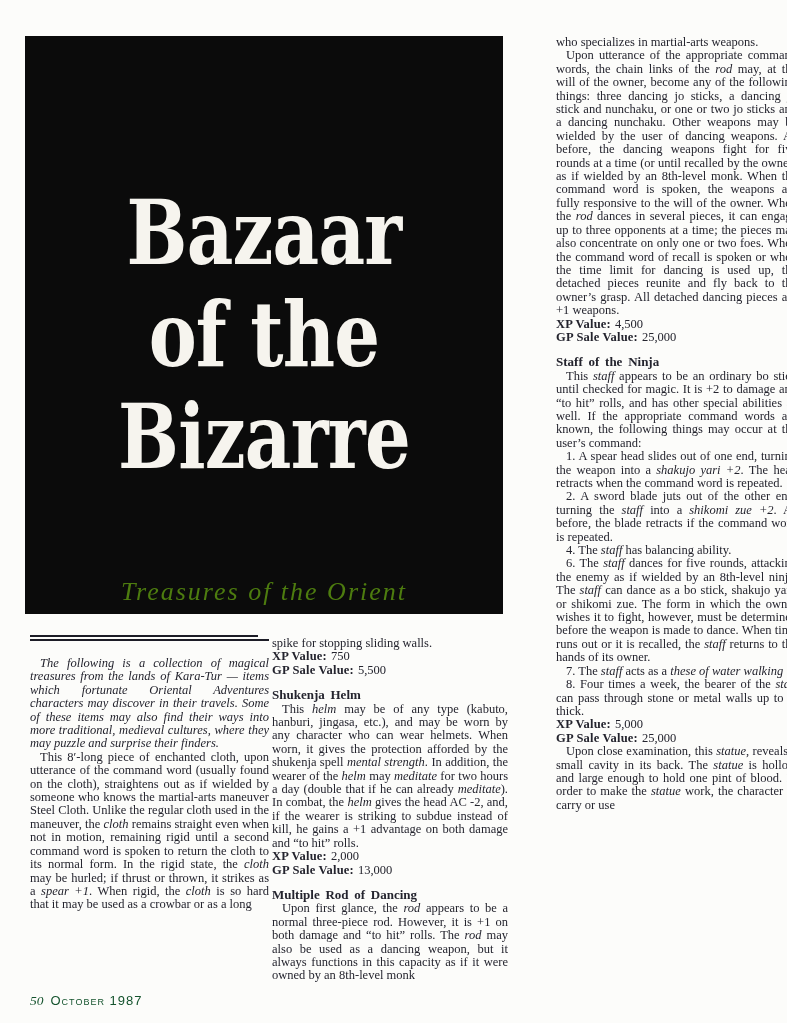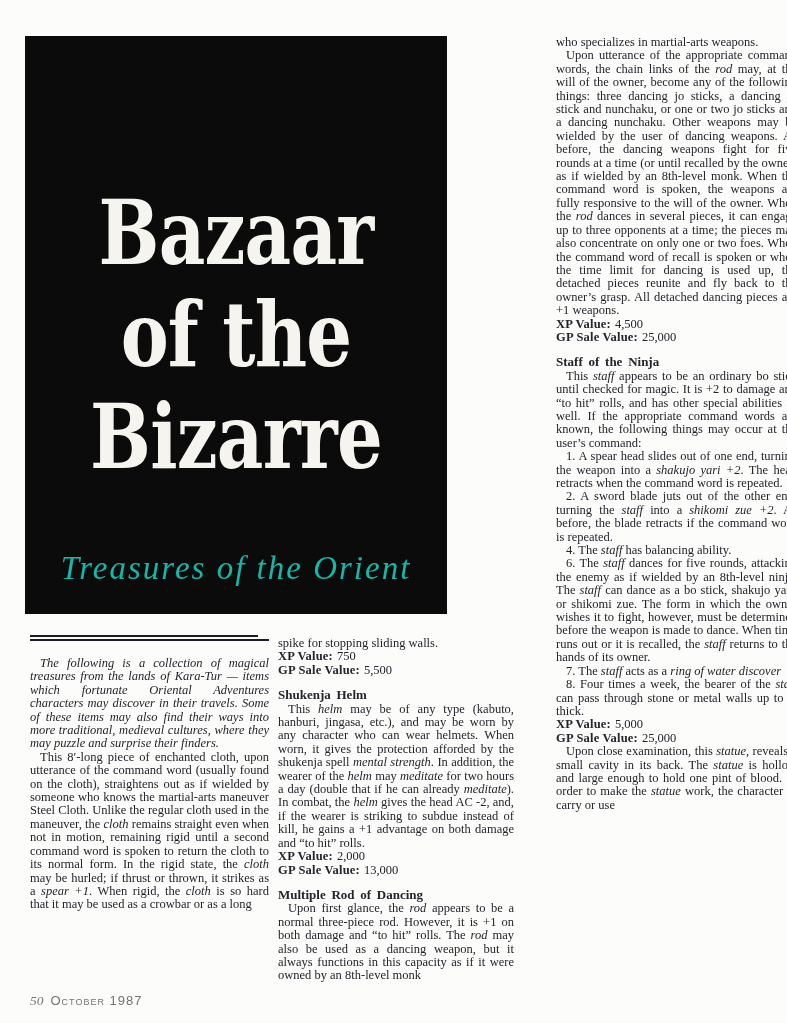--- a/index.html
+++ b/index.html
@@ -12,56 +12,56 @@
     background: var(--paper, #fcfcfa);
     font-family: "Liberation Serif", serif;
     color: var(--ink, #24242e);
     overflow: hidden;
   }
 
   
   .masthead {
     position: absolute;
     left: 25px; top: 36px;
-    width: 422px; height: 578px;
+    width: 478px; height: 578px;
     background: var(--masthead_bg, #0b0b0b);
     color: var(--masthead_text, #f6f4ee);
     text-align: center;
     overflow: hidden;
   }
   .masthead-title {
     padding-top: 145px;
     font-family: "DejaVu Serif", serif;
     font-weight: bold;
     font-size: 90px;
     line-height: 102px;
     letter-spacing: -1px;
     transform: scaleX(0.80);
     transform-origin: 50% 0;
     white-space: nowrap;
   }
   .masthead-subtitle {
-    margin-top: 63px;
+    margin-top: 90px;
     font-family: "Liberation Serif", serif;
     font-style: italic;
-    font-size: 33px;
+    font-size: 26px;
     letter-spacing: 2px;
-    color: #14b8a6;
+    color: #4d7c0f;
   }
 
   
   .col {
     position: absolute;
     font-size: 12.5px;
     line-height: 13.4px;
     text-align: justify;
     overflow: hidden;
   }
   #col-left  { left: 30px;  top: 635px; width: 239px; height: 360px; }
-  #col-mid   { left: 278px; top: 637px; width: 236px; height: 358px; }
+  #col-mid   { left: 272px; top: 637px; width: 236px; height: 358px; }
   #col-right { left: 521px; top: 36px;  width: 241px; height: 952px; margin-left: 35px; }
 
   .rule { height: 2px; background: #1c1c26; }
   .rule.top { width: 228px; }
   .rule.bottom { width: 239px; margin-top: 2px; }
   .byline {
     font-weight: bold;
     font-size: 15.5px;
     line-height: 19px;
     word-spacing: 6px;
@@ -85,21 +85,21 @@
   }
   .stat { text-align: left; }
   .stat b { letter-spacing: 0.2px; }
   .stat .sv { margin-left: 4px; }
 
   
   .footer {
     position: absolute;
     left: 30px; top: 993px;
     font-size: 13.5px;
-    color: #737373;
+    color: #14532d;
   }
   .footer .pageno { font-style: italic; font-family: "Liberation Serif", serif; }
   .footer .issue {
     font-family: "Liberation Sans", sans-serif;
     font-variant: small-caps;
     font-size: 13px;
     letter-spacing: 1px;
     margin-left: 7px;
   }
 </style>
@@ -143,21 +143,21 @@
     <p class="p">Upon utterance of the appropriate command words, the chain links of the <i>rod</i> may, at the will of the owner, become any of the following things: three dancing jo sticks, a dancing jo stick and nunchaku, or one or two jo sticks and a dancing nunchaku. Other weapons may be wielded by the user of dancing weapons. As before, the dancing weapons fight for five rounds at a time (or until recalled by the owner) as if wielded by an 8th-level monk. When the command word is spoken, the weapons are fully responsive to the will of the owner. When the <i>rod</i> dances in several pieces, it can engage up to three opponents at a time; the pieces may also concentrate on only one or two foes. When the command word of recall is spoken or when the time limit for dancing is used up, the detached pieces reunite and fly back to the owner’s grasp. All detached dancing pieces are +1 weapons.</p>
     <p class="stat"><b>XP Value:</b><span class="sv">4,500</span></p>
     <p class="stat"><b>GP Sale Value:</b><span class="sv">25,000</span></p>
 
     <h3 class="heading">Staff of the Ninja</h3>
     <p class="p">This <i>staff</i> appears to be an ordinary bo stick until checked for magic. It is +2 to damage and “to hit” rolls, and has other special abilities as well. If the appropriate command words are known, the following things may occur at the user’s command:</p>
     <p class="p">1. A spear head slides out of one end, turning the weapon into a <i>shakujo yari +2</i>. The head retracts when the command word is repeated.</p>
     <p class="p">2. A sword blade juts out of the other end, turning the <i>staff</i> into a <i>shikomi zue +2</i>. As before, the blade retracts if the command word is repeated.</p>
     <p class="p">4. The <i>staff</i> has balancing ability.</p>
     <p class="p">6. The <i>staff</i> dances for five rounds, attacking the enemy as if wielded by an 8th-level ninja. The <i>staff</i> can dance as a bo stick, shakujo yari, or shikomi zue. The form in which the owner wishes it to fight, however, must be determined before the weapon is made to dance. When time runs out or it is recalled, the <i>staff</i> returns to the hands of its owner.</p>
-    <p class="p">7. The <i>staff</i> acts as a <i>ring of water discover</i></p>
+    <p class="p">7. The <i>staff</i> acts as a <i>these of water walking</i></p>
     <p class="p">8. Four times a week, the bearer of the <i>staff</i> can pass through stone or metal walls up to 3′ thick.</p>
     <p class="stat"><b>XP Value:</b><span class="sv">5,000</span></p>
     <p class="stat"><b>GP Sale Value:</b><span class="sv">25,000</span></p>
 
     <p class="p">Upon close examination, this <i>statue</i>, reveals a small cavity in its back. The <i>statue</i> is hollow and large enough to hold one pint of blood. In order to make the <i>statue</i> work, the character to carry or use</p>
   </section>
 
   <div class="footer">
     <span class="pageno">50</span><span class="issue">October 1987</span>
   </div>

